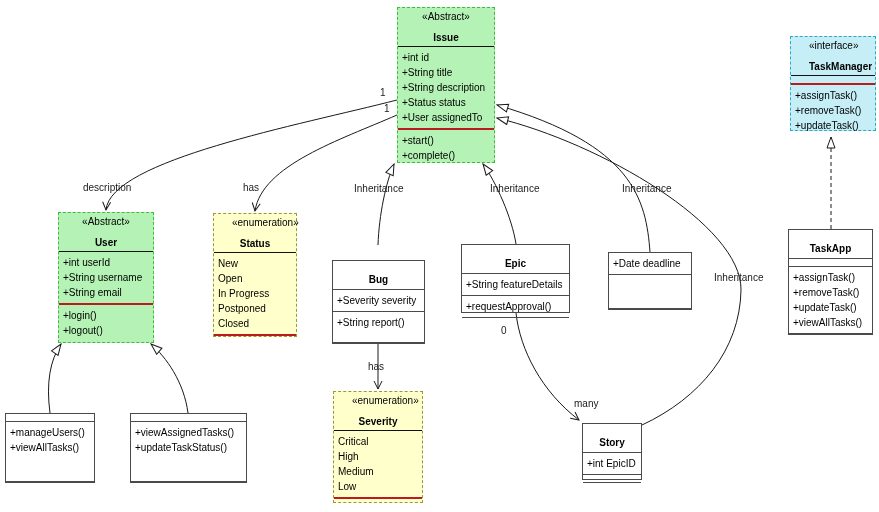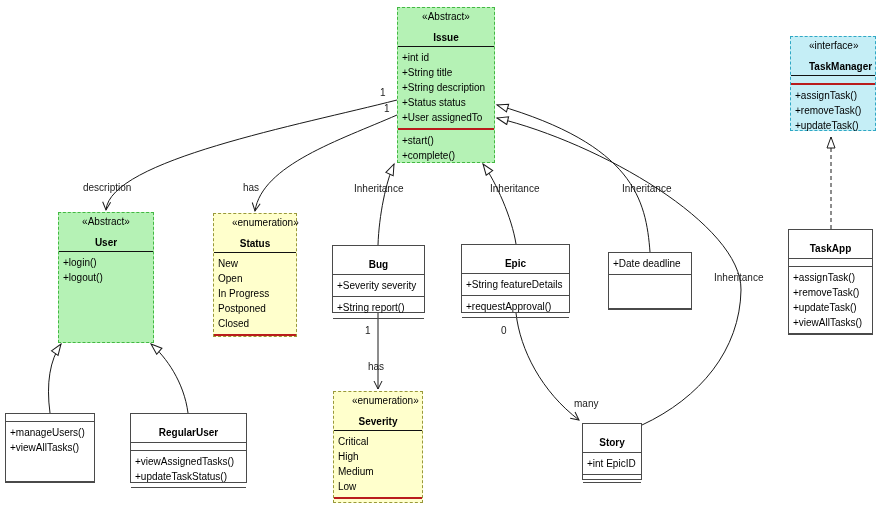--- a/index.html
+++ b/index.html
@@ -98,41 +98,46 @@
       <div class="m">+updateTask()</div>
     </div>
   </div>
 
   <div class="uml green" style="left:58px;top:212px;width:96px;height:131px">
     <div class="hdr">
       <div class="stereo">«Abstract»</div>
       <div class="cname">User</div>
     </div>
     <div class="sec">
+      <div class="m">+int userId</div>
+      <div class="m">+String username</div>
+      <div class="m">+String email</div>
+    </div>
+    <div class="sec">
       <div class="m">+login()</div>
       <div class="m">+logout()</div>
     </div>
   </div>
 
   <div class="uml yellow" style="left:213px;top:213px;width:84px;height:124px">
     <div class="hdr">
       <div class="stereo">«enumeration»</div>
       <div class="cname">Status</div>
     </div>
     <div class="sec">
       <div class="m">New</div>
       <div class="m">Open</div>
       <div class="m">In Progress</div>
       <div class="m">Postponed</div>
       <div class="m">Closed</div>
     </div>
     <div class="sec empty"></div>
   </div>
 
-  <div class="uml plain" style="left:332px;top:245px;width:93px;height:68px">
+  <div class="uml plain" style="left:332px;top:260px;width:93px;height:84px">
     <div class="hdr">
       <div class="cname">Bug</div>
     </div>
     <div class="sec">
       <div class="m">+Severity severity</div>
     </div>
     <div class="sec">
       <div class="m">+String report()</div>
     </div>
   </div>
@@ -172,23 +177,20 @@
 
   <div class="uml plain" style="left:5px;top:413px;width:90px;height:70px">
     <div class="sec empty"></div>
     <div class="sec">
       <div class="m">+manageUsers()</div>
       <div class="m">+viewAllTasks()</div>
     </div>
   </div>
 
   <div class="uml plain" style="left:130px;top:413px;width:117px;height:70px">
-    <div class="hdr">
-      <div class="cname">RegularUser</div>
-    </div>
     <div class="sec empty"></div>
     <div class="sec">
       <div class="m">+viewAssignedTasks()</div>
       <div class="m">+updateTaskStatus()</div>
     </div>
   </div>
 
   <div class="uml plain" style="left:582px;top:423px;width:60px;height:57px">
     <div class="hdr">
       <div class="cname">Story</div>

